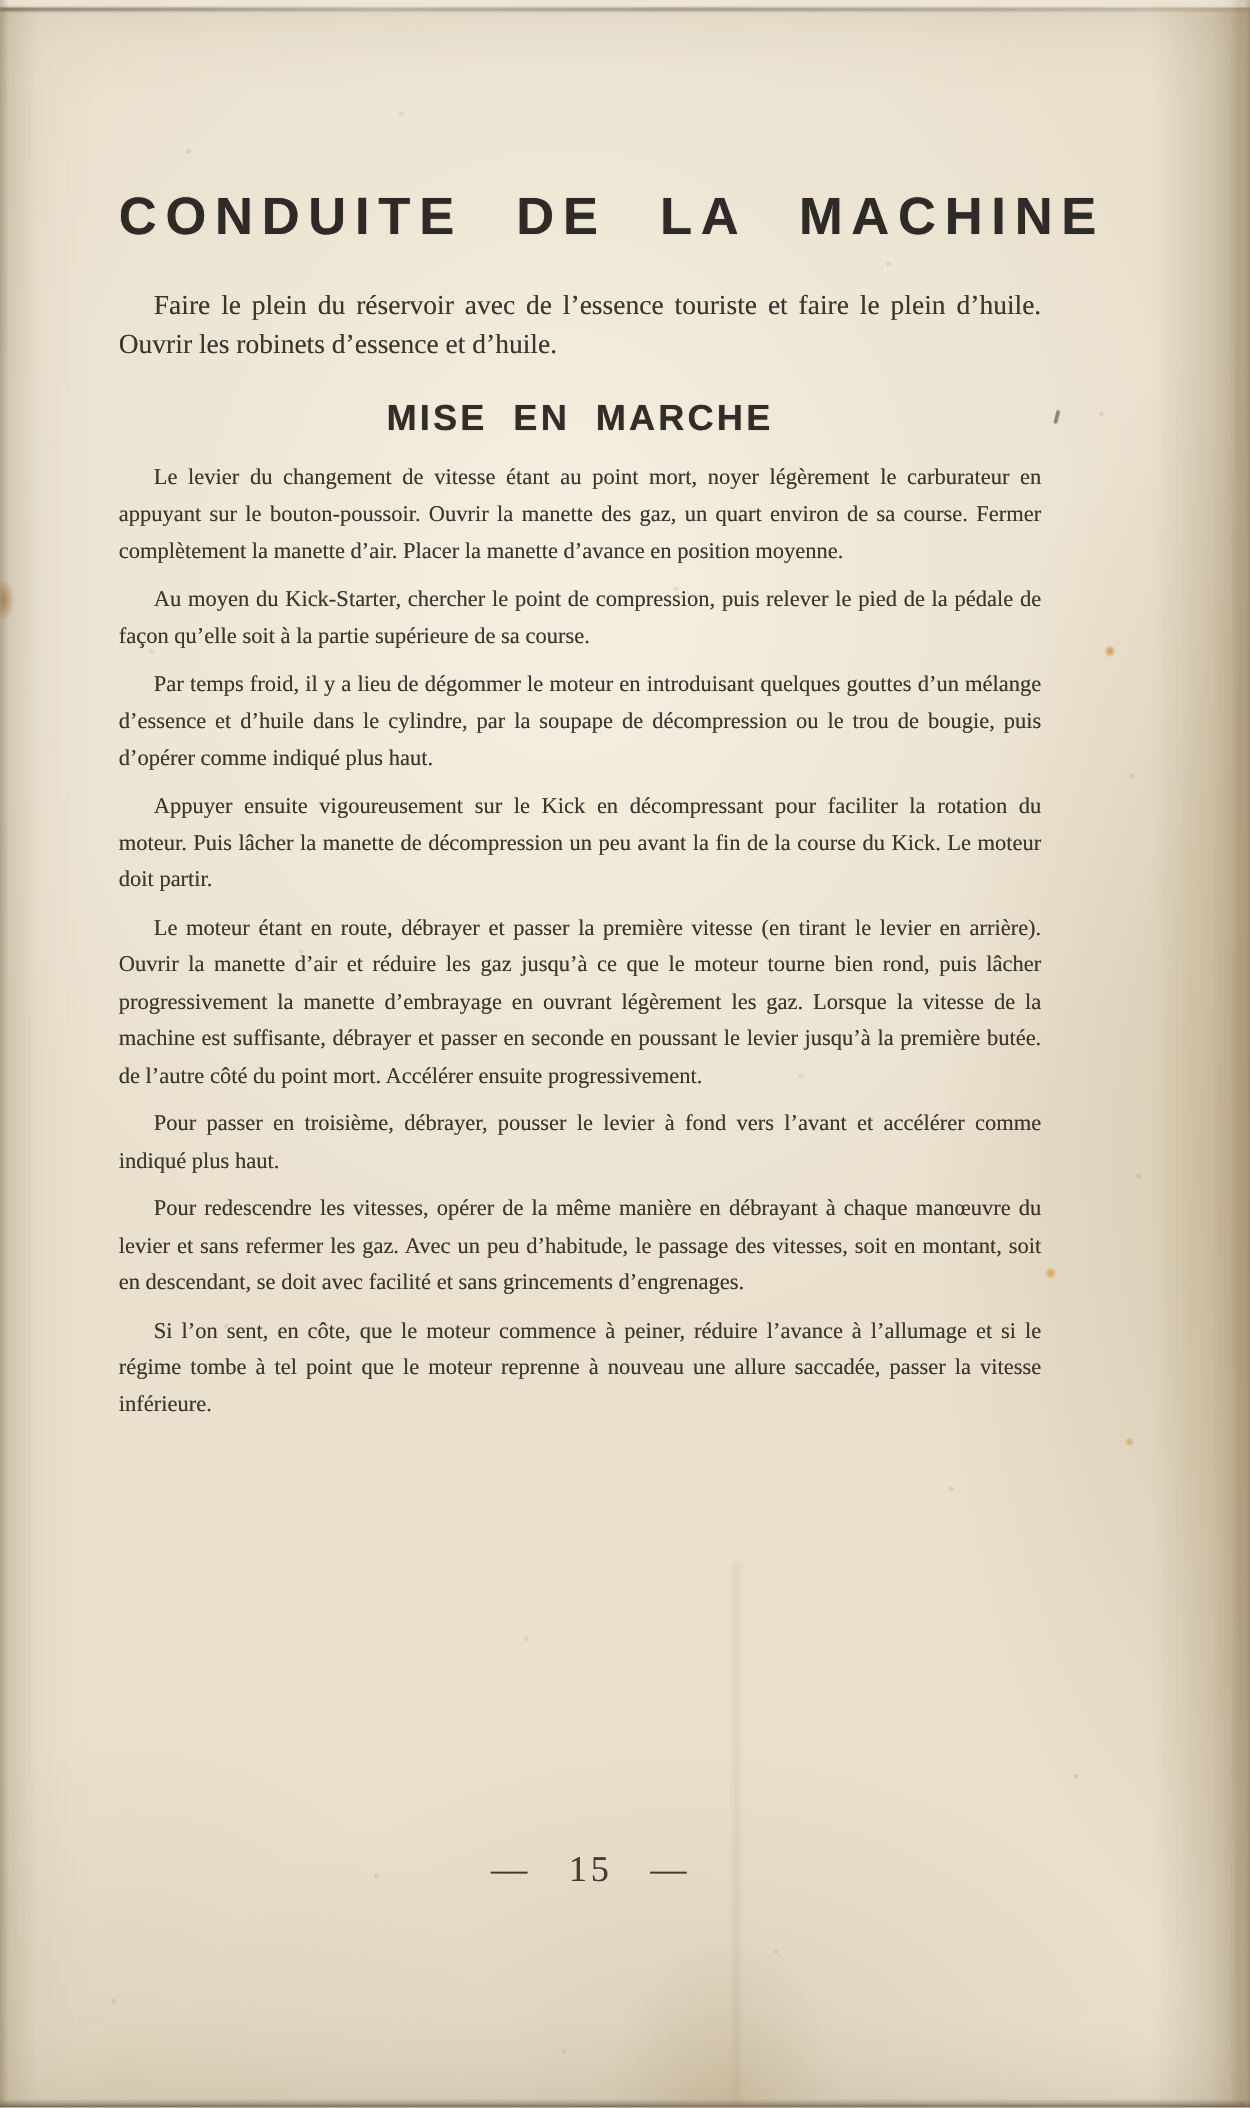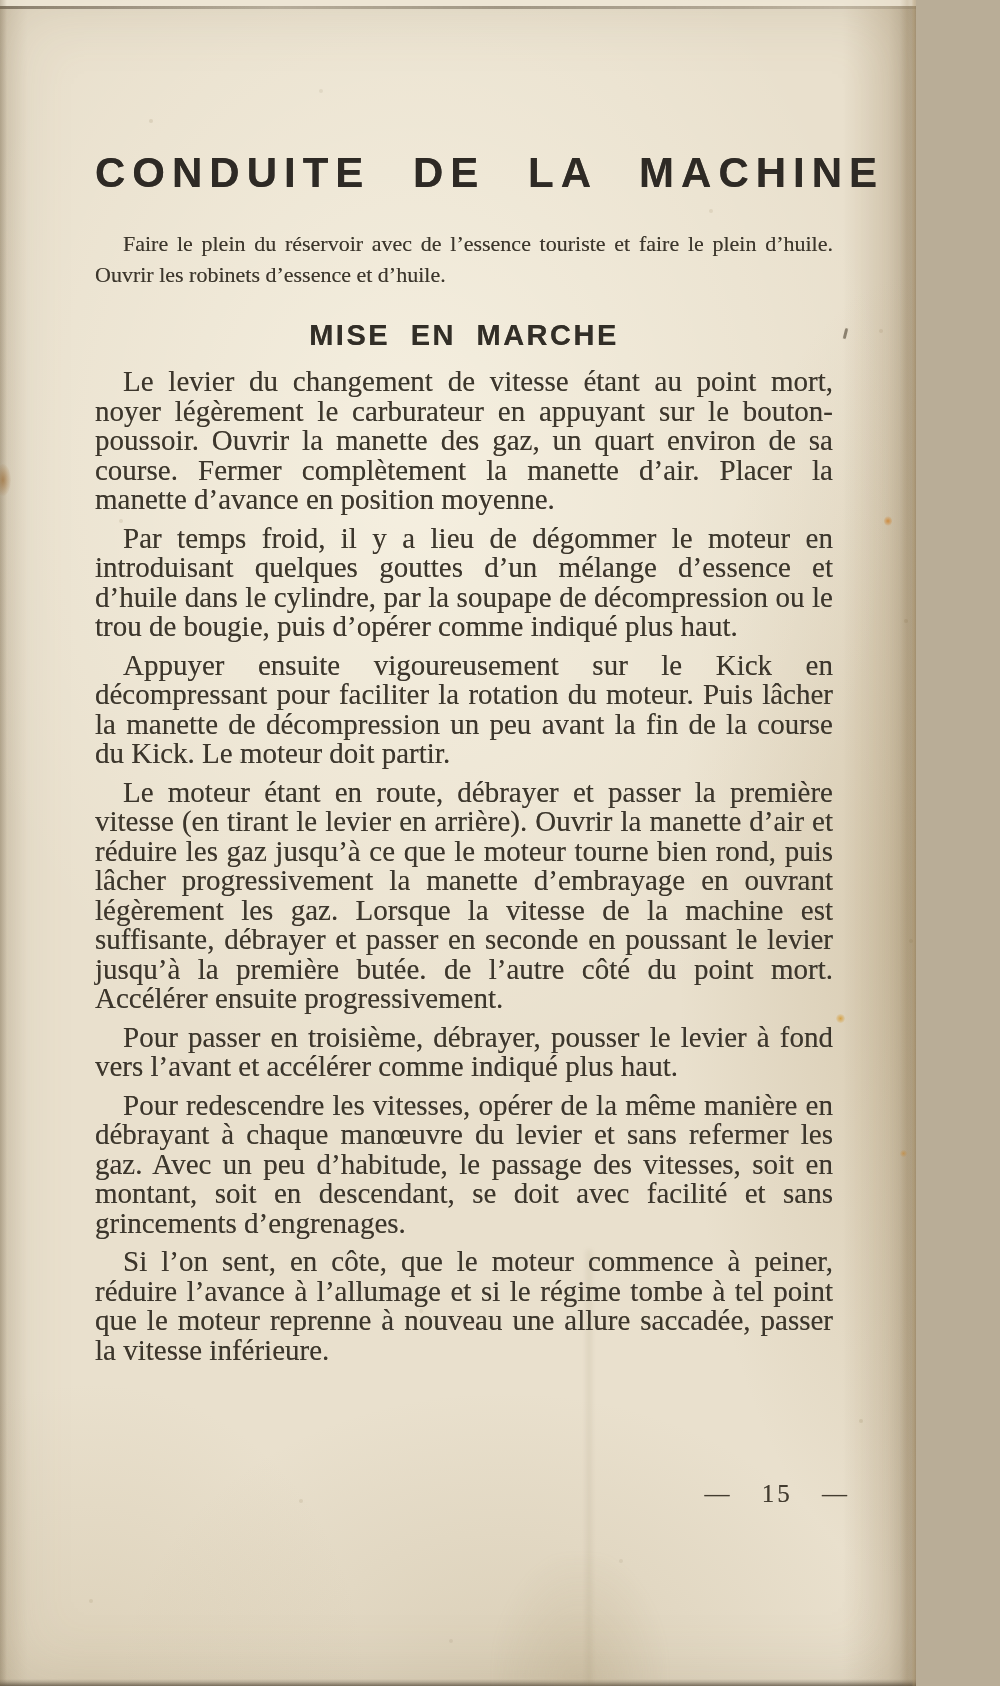--- a/index.html
+++ b/index.html
@@ -2,21 +2,21 @@
 <html><head>
 <meta charset="utf-8">
 <style>
   html, body {
     margin: 0;
     padding: 0;
     background: #b9ad97;
   }
   .page {
     position: relative;
-    width: 916px;
+    width: 1000px;
     height: 1686px;
     overflow: hidden;
     background-color: #e9e0cd;
     background-image:
       radial-gradient(ellipse 70% 50% at 45% 28%, rgba(255,252,240,0.55), rgba(255,252,240,0) 75%),
       radial-gradient(ellipse 40% 60% at 100% 55%, rgba(168,146,104,0.28), rgba(168,146,104,0) 65%),
       radial-gradient(ellipse 50% 30% at 10% 100%, rgba(175,155,115,0.22), rgba(175,155,115,0) 60%),
       radial-gradient(ellipse 60% 25% at 55% 100%, rgba(160,140,100,0.20), rgba(160,140,100,0) 70%),
       linear-gradient(90deg, rgba(135,115,82,0.20) 0%, rgba(135,115,82,0) 3%, rgba(135,115,82,0) 92%, rgba(150,126,88,0.22) 97%, rgba(118,98,66,0.40) 100%);
     box-shadow: inset 0 0 70px rgba(125,105,72,0.22);
@@ -132,36 +132,36 @@
     font-size: 29px;
     line-height: 34px;
     letter-spacing: 2.5px;
     word-spacing: 10px;
     text-align: center;
     color: #322e27;
     text-shadow: 0 0 0.6px rgba(50,46,39,0.7);
   }
   .body-paragraphs p {
     margin: 9px 0 0 0;
-    font-size: 29px;
+    font-size: 18px;
     line-height: 29.5px;
     color: #3c362c;
     text-align: justify;
     text-indent: 28px;
     text-shadow: 0 0 0.5px rgba(60,54,44,0.55);
   }
   .body-paragraphs p:first-child { margin-top: 15px; }
 
   .page-number {
     position: absolute;
     top: 1480px;
     left: 95px;
     width: 755px;
-    text-align: right;
-    font-size: 25px;
+    text-align: center;
+    font-size: 29px;
     letter-spacing: 3px;
     word-spacing: 20px;
     color: #433c30;
     text-shadow: 0 0 0.5px rgba(60,54,44,0.5);
   }
 </style>
 </head>
 <body>
 
 <div class="page">
@@ -182,20 +182,21 @@
 
   <div class="content">
     <h1 class="doc-title">CONDUITE DE LA MACHINE</h1>
 
     <p class="intro">Faire le plein du réservoir avec de l’essence touriste et faire le plein d’huile. Ouvrir les robinets d’essence et d’huile.</p>
 
     <h2 class="section-heading">MISE EN MARCHE</h2>
 
     <div class="body-paragraphs">
       <p>Le levier du changement de vitesse étant au point mort, noyer légèrement le carburateur en appuyant sur le bouton-poussoir. Ouvrir la manette des gaz, un quart environ de sa course. Fermer complètement la manette d’air. Placer la manette d’avance en position moyenne.</p>
+      <p>Au moyen du Kick-Starter, chercher le point de compression, puis relever le pied de la pédale de façon qu’elle soit à la partie supérieure de sa course.</p>
       <p>Par temps froid, il y a lieu de dégommer le moteur en introduisant quelques gouttes d’un mélange d’essence et d’huile dans le cylindre, par la soupape de décompression ou le trou de bougie, puis d’opérer comme indiqué plus haut.</p>
       <p>Appuyer ensuite vigoureusement sur le Kick en décompressant pour faciliter la rotation du moteur. Puis lâcher la manette de décompression un peu avant la fin de la course du Kick. Le moteur doit partir.</p>
       <p>Le moteur étant en route, débrayer et passer la première vitesse (en tirant le levier en arrière). Ouvrir la manette d’air et réduire les gaz jusqu’à ce que le moteur tourne bien rond, puis lâcher progressivement la manette d’embrayage en ouvrant légèrement les gaz. Lorsque la vitesse de la machine est suffisante, débrayer et passer en seconde en poussant le levier jusqu’à la première butée. de l’autre côté du point mort. Accélérer ensuite progressivement.</p>
       <p>Pour passer en troisième, débrayer, pousser le levier à fond vers l’avant et accélérer comme indiqué plus haut.</p>
       <p>Pour redescendre les vitesses, opérer de la même manière en débrayant à chaque manœuvre du levier et sans refermer les gaz. Avec un peu d’habitude, le passage des vitesses, soit en montant, soit en descendant, se doit avec facilité et sans grincements d’engrenages.</p>
       <p>Si l’on sent, en côte, que le moteur commence à peiner, réduire l’avance à l’allumage et si le régime tombe à tel point que le moteur reprenne à nouveau une allure saccadée, passer la vitesse inférieure.</p>
     </div>
   </div>
 
   <div class="page-number">— 15 —</div>

